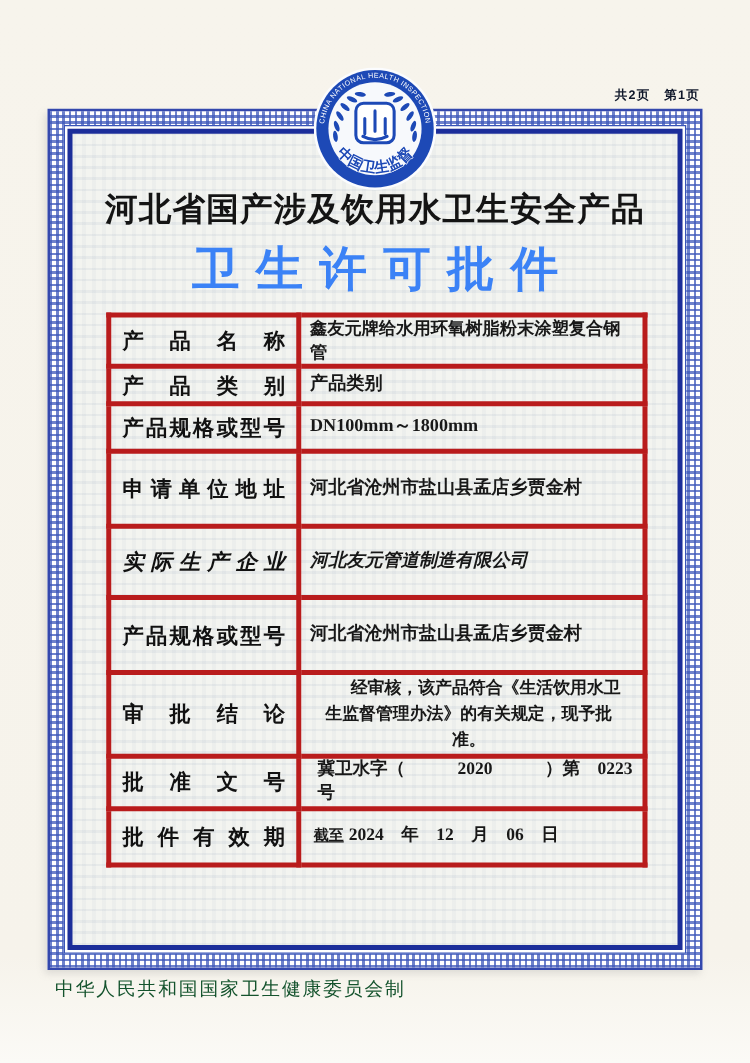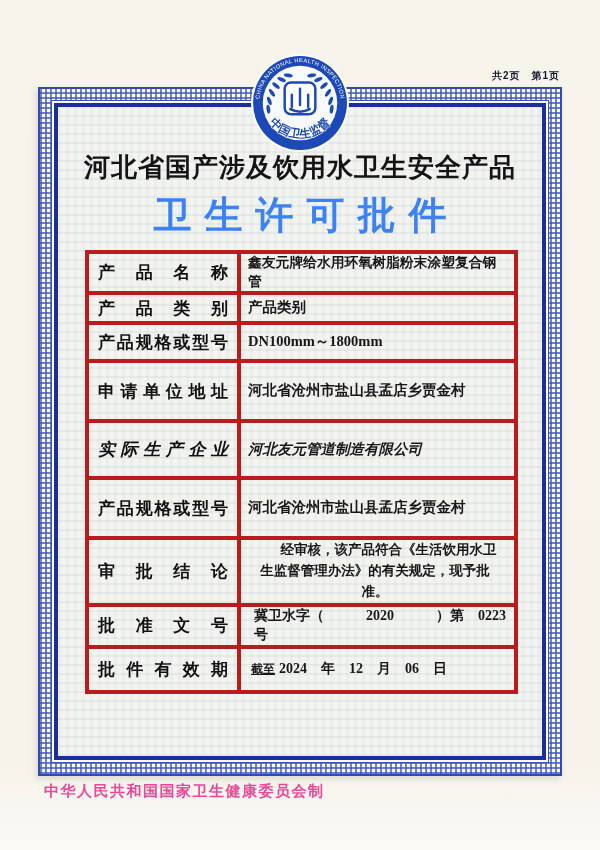--- a/index.html
+++ b/index.html
@@ -14,21 +14,21 @@
 
   
   .page-number {
     position: absolute; top: 69px; right: 40px;
     font-size: 10px; font-weight: bold; color: #0f172a;
     letter-spacing: 1px;
     white-space: pre;
   }
   .footer-line {
     position: absolute; top: 782px; left: 44px;
-    font-size: 15px; font-weight: bold; color: #ec4899;
+    font-size: 15px; font-weight: normal; color: #14532d;
     letter-spacing: 1.5px;
   }
 
   
   .frame {
     position: absolute; left: 38px; top: 87px;
     width: 524px; height: 689px;
     border: 2px solid #3448ad;
     padding: 11px;
     background-color: #ffffff;

